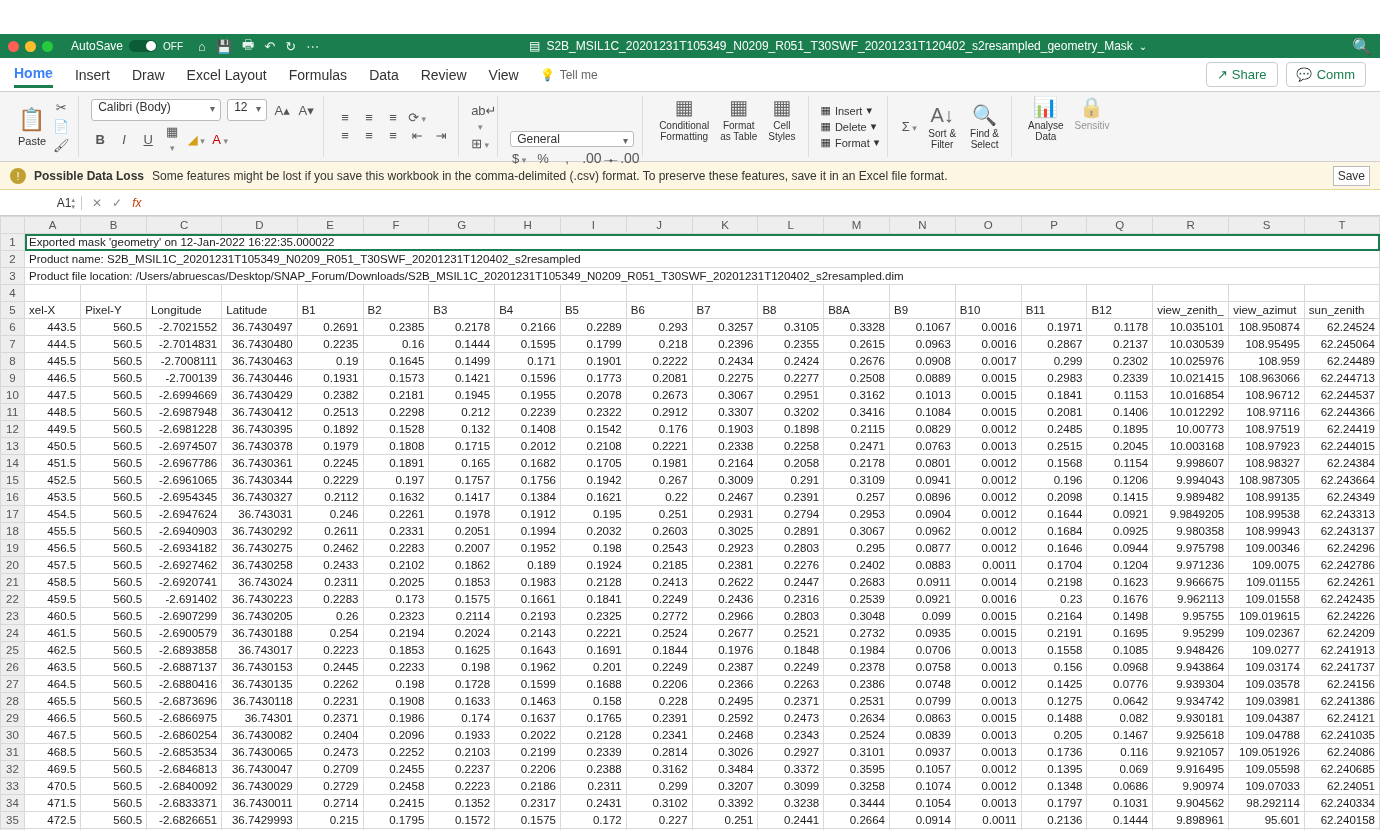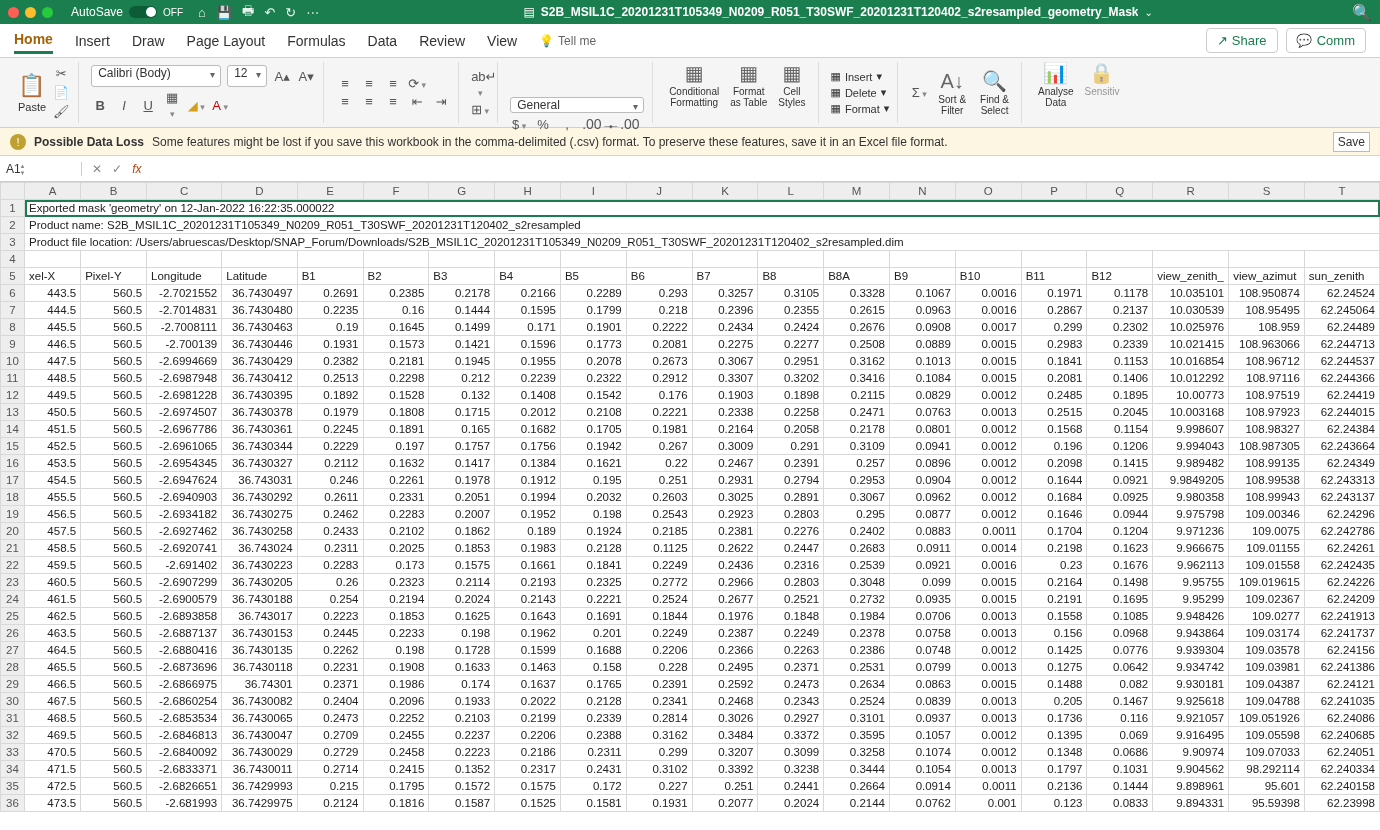--- a/index.html
+++ b/index.html
@@ -1,59 +1,59 @@
 <!DOCTYPE html>
 <html><head>
 <meta charset="utf-8">
 <style>
 * { margin: 0; padding: 0; box-sizing: border-box; font-family: -apple-system, "Segoe UI", Arial, sans-serif; }
 body { background: #fff; font-size: 12px; color: #333; overflow: hidden; width: 1380px; height: 830px; }
-.titlebar { background: #1a7e4e; height: 24px; display: flex; align-items: center; padding: 0 8px; color: #fff; font-size: 12px; }
+.titlebar { background: #1a7e4e; height: 24px; display: flex; align-items: center; padding: 0 8px; color: #fff; font-size: 12px; margin-top: 34px; }
 .traffic { display: flex; gap: 6px; margin-right: 18px; }
 .traffic span { width: 11px; height: 11px; border-radius: 50%; }
 .tl-red { background: #ff5f56; }
 .tl-yellow { background: #ffbd2e; }
 .tl-green { background: #27c93f; }
 .autosave { display: flex; align-items: center; gap: 6px; margin-right: 10px; }
 .toggle { width: 28px; height: 12px; background: #0d5c38; border-radius: 6px; position: relative; }
 .toggle::after { content: ""; position: absolute; right: 1px; top: 1px; width: 10px; height: 10px; background: #fff; border-radius: 50%; }
 .titlebar .tbi { margin: 0 5px; opacity: .9; font-size: 13px; }
 .doc-title { flex: 1; text-align: center; display: flex; align-items: center; justify-content: center; gap: 6px; overflow: hidden; }
-.doc-title span.fn { white-space: nowrap; overflow: hidden; text-overflow: ellipsis; max-width: 780px; font-weight: bold; }
+.doc-title span.fn { white-space: nowrap; overflow: hidden; text-overflow: ellipsis; max-width: 780px; }
 .search-right { margin-left: auto; font-size: 16px; }
 .menubar { display: flex; align-items: center; height: 34px; border-bottom: 1px solid #d0d0d0; padding: 0 14px; gap: 22px; background: #fff; }
 .menubar .tab { font-size: 14px; color: #333; cursor: pointer; padding: 4px 0; }
-.menubar .tab.active { color: #a16207; font-weight: 600; border-bottom: 3px solid #1a7e4e; }
+.menubar .tab.active { color: #3b82f6; font-weight: 600; border-bottom: 3px solid #1a7e4e; }
 .tellme { display: flex; align-items: center; gap: 4px; color: #666; }
 .menubar .right { margin-left: auto; display: flex; gap: 8px; }
 .share-btn { border: 1px solid #ccc; border-radius: 4px; padding: 4px 10px; font-size: 13px; color: #1a7e4e; display: flex; align-items: center; gap: 4px; }
 .ribbon { background: #f5f5f5; border-bottom: 1px solid #d0d0d0; height: 70px; display: flex; align-items: stretch; padding: 4px 10px; gap: 4px; }
 .group { display: flex; flex-direction: column; justify-content: center; padding: 0 8px; border-right: 1px solid #ddd; gap: 3px; }
 .group:last-child { border-right: none; }
 .row { display: flex; align-items: center; gap: 6px; }
 .paste-block { display: flex; align-items: center; gap: 6px; }
 .paste { display: flex; flex-direction: column; align-items: center; font-size: 11px; gap: 2px; }
 .paste .ic { font-size: 22px; color: #666; }
 .font-select { border: 1px solid #bbb; background: #fff; height: 22px; font-size: 12px; padding: 0 18px 0 6px; border-radius: 3px; position: relative; }
 .font-select::after { content: "▾"; position: absolute; right: 5px; top: 3px; font-size: 10px; color: #666; }
 .font-name { width: 130px; }
 .font-size { width: 40px; }
 .ico { font-size: 13px; color: #555; width: 18px; text-align: center; cursor: pointer; }
 .ico.sub { font-size: 14px; }
 .dd::after { content: " ▾"; font-size: 9px; color: #888; }
-.number-fmt { width: 134px; margin-top: 44px; }
+.number-fmt { width: 124px; margin-top: 44px; }
 .big-btn { display: flex; flex-direction: column; align-items: center; font-size: 10px; text-align: center; gap: 2px; padding: 0 4px; line-height: 1.1; }
 .big-btn .ic { font-size: 20px; color: #666; }
 .small-line { font-size: 11px; color: #333; display: flex; align-items: center; gap: 4px; }
 .warning-bar { background: #fdf6e3; border-bottom: 1px solid #e0d98f; height: 28px; display: flex; align-items: center; padding: 0 10px; font-size: 12px; gap: 8px; }
 .warning-bar .warn-ic { width: 16px; height: 16px; border-radius: 50%; background: #c0a030; color: #fff; display: flex; align-items: center; justify-content: center; font-size: 11px; }
 .warning-bar .title { font-weight: 600; text-align: right; }
 .warning-bar .save { margin-left: auto; border: 1px solid #bbb; background: #fff; border-radius: 0; padding: 2px 4px; }
 .formula-bar { display: flex; align-items: center; height: 26px; border-bottom: 1px solid #ccc; font-size: 12px; }
-.namebox { width: 82px; border-right: 1px solid #ccc; display: flex; align-items: center; padding: 0 6px; justify-content: flex-start; background: #fff; }
+.namebox { width: 82px; border-right: 1px solid #ccc; display: flex; align-items: center; padding: 0 6px; justify-content: flex-end; background: #fff; }
 .namebox .arrows { display: flex; flex-direction: column; font-size: 7px; color: #888; line-height: 7px; }
 .fx-btns { display: flex; align-items: center; gap: 10px; padding: 0 10px; color: #888; }
 .fx { font-style: italic; color: #c2410c; }
 .formula-text { flex: 1; padding-left: 4px; }
 .grid-wrap { overflow: auto; height: calc(830px - 24px - 34px - 70px - 28px - 26px); position: relative; }
 table.sheet { border-collapse: collapse; table-layout: fixed; }
 table.sheet th, table.sheet td { border: 1px solid #d8d8d8; font-size: 11.5px; height: 17px; padding: 0 4px; white-space: nowrap; overflow: hidden; background: #fff; color: #222; }
 table.sheet th { background: #eee; font-weight: normal; text-align: center; color: #555; position: sticky; }
 table.sheet thead th { top: 0; z-index: 3; }
 table.sheet th.corner, table.sheet th.rowhdr { position: sticky; left: 0; z-index: 2; width: 24px; min-width: 24px; }
@@ -89,21 +89,21 @@
     <span class="fn">S2B_MSIL1C_20201231T105349_N0209_R051_T30SWF_20201231T120402_s2resampled_geometry_Mask</span>
     <span style="font-size:10px">⌄</span>
   </div>
   <span class="search-right">🔍</span>
 </div>
 
 <div class="menubar">
   <span class="tab active">Home</span>
   <span class="tab">Insert</span>
   <span class="tab">Draw</span>
-  <span class="tab">Page Layout</span>
+  <span class="tab">Excel Layout</span>
   <span class="tab">Formulas</span>
   <span class="tab">Data</span>
   <span class="tab">Review</span>
   <span class="tab">View</span>
   <span class="tellme">💡 <span>Tell me</span></span>
   <div class="right">
     <div class="share-btn">↗ <span>Share</span></div>
     <div class="share-btn">💬 <span>Comm</span></div>
   </div>
 </div>
@@ -671,21 +671,21 @@
           <th class="rowhdr">21</th>
           <td class="num">458.5</td>
           <td class="num">560.5</td>
           <td class="num">-2.6920741</td>
           <td class="num">36.743024</td>
           <td class="num">0.2311</td>
           <td class="num">0.2025</td>
           <td class="num">0.1853</td>
           <td class="num">0.1983</td>
           <td class="num">0.2128</td>
-          <td class="num">0.1125</td>
+          <td class="num">0.2413</td>
           <td class="num">0.2622</td>
           <td class="num">0.2447</td>
           <td class="num">0.2683</td>
           <td class="num">0.0911</td>
           <td class="num">0.0014</td>
           <td class="num">0.2198</td>
           <td class="num">0.1623</td>
           <td class="num">9.966675</td>
           <td class="num">109.01155</td>
           <td class="num">62.24261</td>

